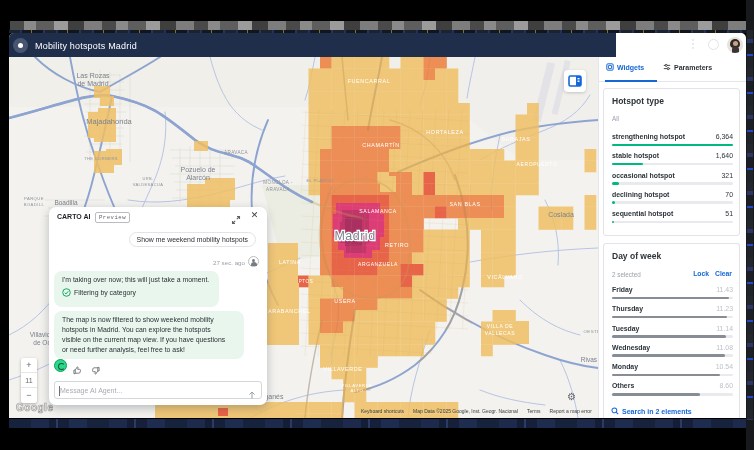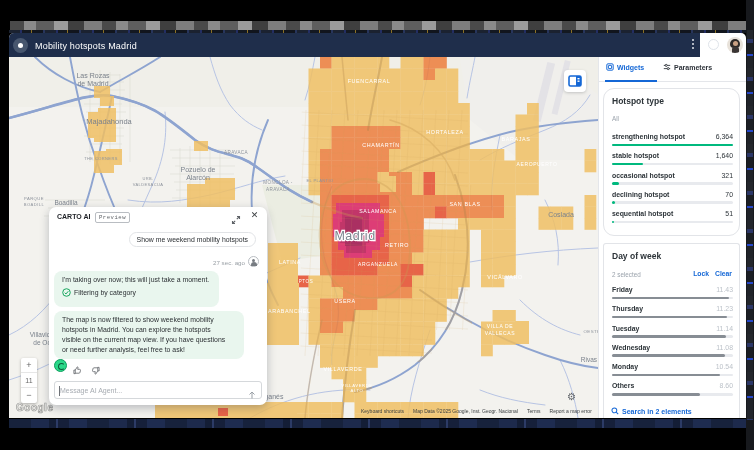--- a/index.html
+++ b/index.html
@@ -2,39 +2,39 @@
 <html><head><meta charset="utf-8"><style>
 * { margin:0; padding:0; box-sizing:border-box; }
 body { width:754px; height:450px; background:#000; font-family:"Liberation Sans",sans-serif; position:relative; overflow:hidden; }
 .noise1 { position:absolute; left:10px; top:21px; width:736px; height:9px;
   background:repeating-linear-gradient(90deg,#4a4a4a 0 14px,#8a8a8a 14px 26px,#5e5e5e 26px 44px,#9b9b9b 44px 58px,#3f3f3f 58px 74px,#7d7d7d 74px 92px); }
 .noise2 { position:absolute; left:9px; top:30px; width:737px; height:3px;
   background:repeating-linear-gradient(90deg,#1b2230 0 11px,#232e63 11px 13px,#141921 13px 22px,#8a7026 22px 23px,#11151d 23px 34px,#27355c 34px 36px); }
 .noiseB { position:absolute; left:9px; top:419px; width:737px; height:9px;
   background:repeating-linear-gradient(90deg,#17223c 0 22px,#1d2a4c 22px 40px,#141e36 40px 47px,#2c3b66 47px 49px,#16203a 49px 60px,#1e2c50 60px 78px); }
 .win { position:absolute; left:9px; top:33px; width:737px; height:385px; background:#fff; border-radius:5px 5px 0 0; overflow:hidden; }
-.topbar { position:absolute; left:0; top:0; width:691px; height:24px; background:#1f2e4b; }
+.topbar { position:absolute; left:0; top:0; width:607px; height:24px; background:#1f2e4b; }
 .tb-circle { position:absolute; left:4px; top:4.5px; width:15px; height:15px; border-radius:50%; background:#47566e; }
 .tb-circle:after { content:""; position:absolute; left:5px; top:5px; width:5px; height:5px; border-radius:50%; background:#fff; }
 .tb-title { position:absolute; left:26px; top:7.5px; font-size:9px; color:#fff; letter-spacing:0.2px; }
 .tb-kebab { position:absolute; left:683px; top:6px; width:3px; height:12px; }
 .tb-kebab i { display:block; width:2.4px; height:2.4px; border-radius:50%; background:#dfe3e8; margin-bottom:1.6px; }
 .tb-help { position:absolute; left:699px; top:6px; width:11px; height:11px; border:1.2px solid #dfe4ea; border-radius:50%; color:#fff; font-size:7px; text-align:center; line-height:10.5px; font-weight:700; }
 .tb-avatar { position:absolute; left:718px; top:4px; width:16px; height:16px; border-radius:50%; background:#e8e2da; overflow:hidden; }
 .tb-avatar i { position:absolute; left:3px; top:2px; width:10px; height:9px; background:#2e2a28; border-radius:5px 5px 4px 4px; }
 .tb-avatar b { position:absolute; left:5.5px; top:4px; width:5px; height:5px; background:#caa183; border-radius:50%; }
 .tb-avatar u { position:absolute; left:4.5px; top:9.5px; width:7px; height:6px; background:#3a3534; border-radius:2px 2px 0 0; }
 .sidebar { position:absolute; left:589px; top:24px; width:148px; height:361px; background:#fff; border-left:1px solid #e4e6ea; }
 .tabs { position:absolute; left:0; top:0; width:148px; height:25px; border-bottom:1px solid #e4e6ea; }
 .tab-w { position:absolute; left:7px; top:6px; color:#1467d6; font-size:7px; font-weight:700; }
 .tab-w svg { vertical-align:-1.5px; margin-right:3px; }
 .tab-underline { position:absolute; left:6px; top:23px; width:52px; height:2px; background:#1467d6; }
 .tab-p { position:absolute; left:64px; top:6px; color:#2e333a; font-size:7px; font-weight:700; }
 .tab-p svg { vertical-align:-1.5px; margin-right:3px; }
-.card { position:absolute; left:4px; width:137px; border:1px solid #e2e4e8; border-radius:11px; background:#fff; }
+.card { position:absolute; left:4px; width:137px; border:1px solid #e2e4e8; border-radius:3px; background:#fff; }
 .card1 { top:31px; height:148px; }
 .card2 { top:186px; height:178px; border-bottom:none; border-radius:3px 3px 0 0;padding-left:24px; }
 .ct { position:absolute; left:8px; top:7px; font-size:8.5px; font-weight:700; color:#2c3338; }
 .call { position:absolute; left:8px; top:26px; font-size:6.3px; color:#9aa2ab; }
 .rows1 { position:absolute; left:8px; top:44px; width:121px; }
 .rows2 { position:absolute; left:8px; top:42px; width:121px; }
 .hrow { margin-bottom:6.2px; }
 .hl { display:flex; justify-content:space-between; font-size:6.9px; font-weight:600; color:#2c3338; margin-bottom:3.5px; }
 .hv { font-weight:400; }
 .dv { font-weight:400; color:#bcc2c9; }

